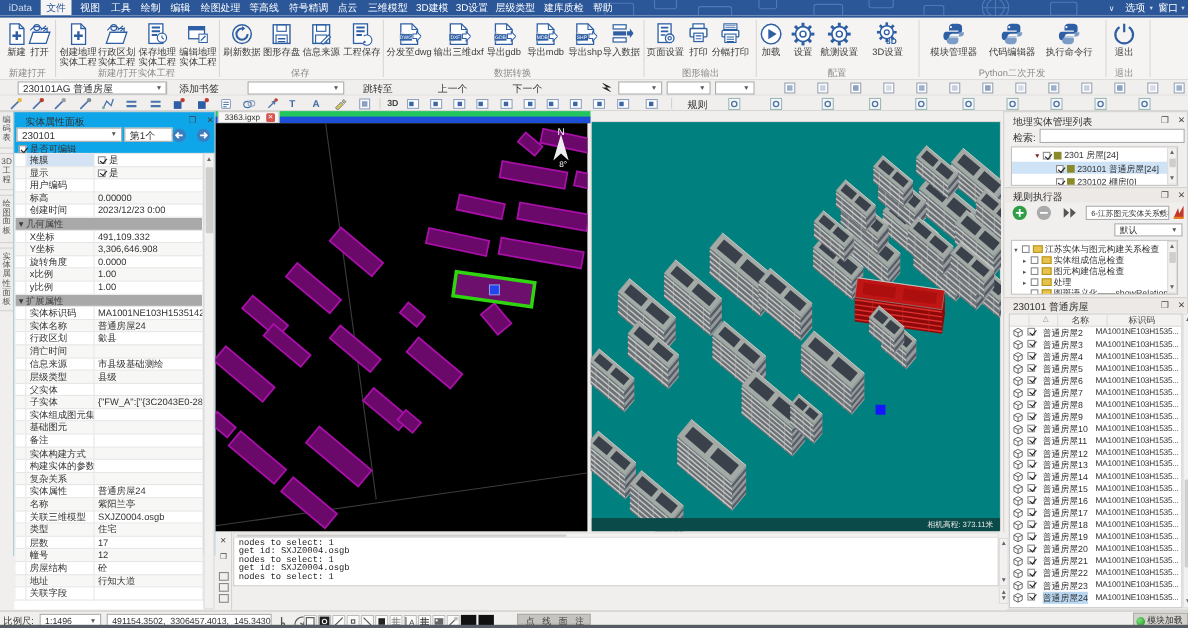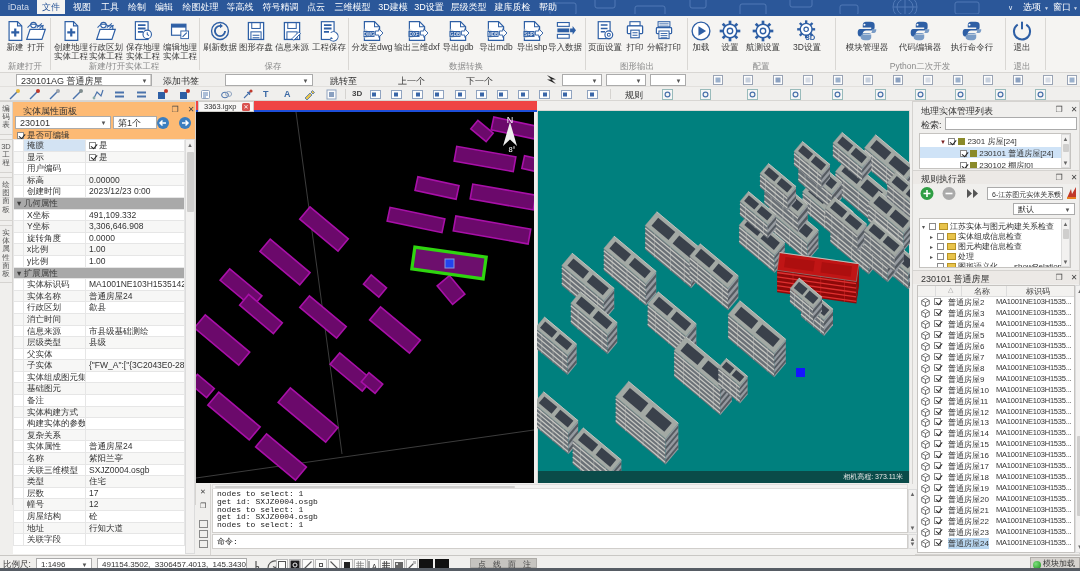--- a/index.html
+++ b/index.html
@@ -512,21 +512,21 @@
       </svg>
       <svg class="abs" style="left:1034px;top:1px" width="13" height="13" viewBox="0 0 13 13">
         <rect x="1.5" y="1.5" width="10" height="10" fill="#f6f6f6" stroke="#9bb"></rect>
         <circle cx="6.5" cy="6.5" r="2.4" fill="none" stroke="#4a72ab" stroke-width="1.2"></circle>
       </svg>
     </div>
     <div class="vtab" style="top:101px;height:34px">编<br>码<br>表</div>
     <div class="vtab" style="top:139px;height:34px">3D<br>工<br>程</div>
     <div class="vtab" style="top:177px;height:44px">绘<br>图<br>面<br>板</div>
     <div class="vtab" style="top:225px;height:58px">实<br>体<br>属<br>性<br>面<br>板</div>
-    <div class="abs" style="left:12px;top:101px;width:184px;height:404px;background:#fdba74;border:1px solid #d5d3d0">
+    <div class="abs" style="left:12px;top:101px;width:184px;height:404px;background:#0ea5e9;border:1px solid #d5d3d0">
       <div class="ptitle" style="left:10px;top:3px">实体属性面板</div>
       <div class="pbtn" style="left:156px;top:3px">❐</div>
       <div class="pbtn" style="left:172px;top:3px">✕</div>
       <div class="combo" style="left:2px;top:14px;width:96px;height:13px;line-height:13px">230101<span class="ar">▼</span></div>
       <div class="combo" style="left:100px;top:14px;width:44px;height:13px;line-height:13px">第1个</div>
       <svg class="abs" style="left:142px;top:14px" width="40" height="14" viewBox="0 0 40 14">
         <circle cx="8" cy="7" r="6" fill="#3b7ec0"></circle>
         <path d="M11 7 h-6 m2.5 -2.5 l-2.5 2.5 2.5 2.5" stroke="#fff" stroke-width="1.5" fill="none"></path>
         <circle cx="30" cy="7" r="6" fill="#3b7ec0"></circle>
         <path d="M27 7 h6 m-2.5 -2.5 l2.5 2.5 -2.5 2.5" stroke="#fff" stroke-width="1.5" fill="none"></path>
@@ -713,21 +713,21 @@
             </tr>
           </tbody>
         </table>
       </div>
       <div class="sb" style="left:172px;top:37px;width:10px;height:415px">
         <div class="sbar" style="top:2px">▲</div>
         <div class="sbth" style="left:1px;top:12px;width:7px;height:60px"></div>
       </div>
     </div>
     <div class="abs" style="left:196px;top:101px;width:341px;height:383px;background:#f0efed">
-      <div class="abs" style="left:0;top:0;width:341px;height:11px;background:#ef4444;border-bottom:2px solid #1d4ed8">
+      <div class="abs" style="left:0;top:0;width:341px;height:11px;background:#22c55e;border-bottom:6px solid #1d4ed8">
         <div class="abs" style="left:2px;top:0;width:56px;height:11px;background:#f8f7f6;border:1px solid #cfcdc9;font-size:7.5px;color:#333;text-align:left;padding-left:5px;line-height:10px">3363.igxp</div>
         <div class="abs" style="left:46px;top:1.5px;width:8px;height:8px;background:#d9534f;border-radius:1.5px;color:#fff;font-size:6px;line-height:8px;text-align:center">✕</div>
       </div>
       <svg width="338" height="371" viewBox="196 111 338 371" style="position:absolute;left:0;top:11px;background:#000">
         <line x1="296" y1="111" x2="342" y2="453" stroke="#3c3c3c" stroke-width="1"></line>
         <line x1="196" y1="477" x2="534" y2="429" stroke="#3c3c3c" stroke-width="1"></line>
         <rect x="-25.0" y="-8.0" width="50" height="16" fill="#6b096b" stroke="#a810a8" stroke-width="1.6" transform="translate(324,228) rotate(40)"></rect>
         <rect x="-26.0" y="-8.0" width="52" height="16" fill="#6b096b" stroke="#a810a8" stroke-width="1.6" transform="translate(285,261) rotate(40)"></rect>
         <rect x="-21.0" y="-7.5" width="42" height="15" fill="#6b096b" stroke="#a810a8" stroke-width="1.6" transform="translate(241,287) rotate(40)"></rect>
         <rect x="-29.0" y="-8.5" width="58" height="17" fill="#6b096b" stroke="#a810a8" stroke-width="1.6" transform="translate(222,339) rotate(40)"></rect>
@@ -1557,21 +1557,20 @@
         <div style="position:absolute;left:4px;top:4px;font-size:7px;color:#444">✕</div>
         <div style="position:absolute;left:4px;top:18px;font-size:7px;color:#444">❐</div>
         <div style="position:absolute;left:3px;top:36px;width:9px;height:8px;border:1px solid #888"></div>
         <div style="position:absolute;left:3px;top:46px;width:9px;height:8px;border:1px solid #888"></div>
         <div style="position:absolute;left:3px;top:56px;width:9px;height:8px;border:1px solid #888"></div>
       </div>
       <div class="abs" style="left:16px;top:0;width:696px;height:5px;background:#f3f2f1;border:1px solid #e0dedd">
         <div class="sbth" style="left:2px;top:1px;width:300px;height:2px"></div>
       </div>
       <div class="abs mono" style="left:16px;top:5px;width:696px;height:44px;background:#fff;border:1px solid #d0cecb;border-top:none;font-size:8px;line-height:7.8px;color:#222;padding:1px 0 0 4px">nodes to select: 1<br>get id: SXJZ0004.osgb<br>nodes to select: 1<br>get id: SXJZ0004.osgb<br>nodes to select: 1</div>
-      <div class="abs mono" style="left:16px;top:50px;width:696px;height:15px;background:#fff;border:1px solid #d0cecb;font-size:8px;color:#222;line-height:13px;padding-left:4px">命令:</div>
       <div class="sb" style="left:712px;top:5px;width:9px;height:44px">
         <div class="sbar" style="top:1px">▲</div>
         <div class="sbar" style="bottom:1px">▼</div>
       </div>
       <div class="sb" style="left:712px;top:50px;width:9px;height:15px">
         <div class="sbar" style="top:1px">▲</div>
         <div class="sbar" style="bottom:1px">▼</div>
       </div>
     </div>
     <div class="abs" style="left:0;top:555px;width:1080px;height:16px;background:#f0efed;border-top:1px solid #c9c7c4">

